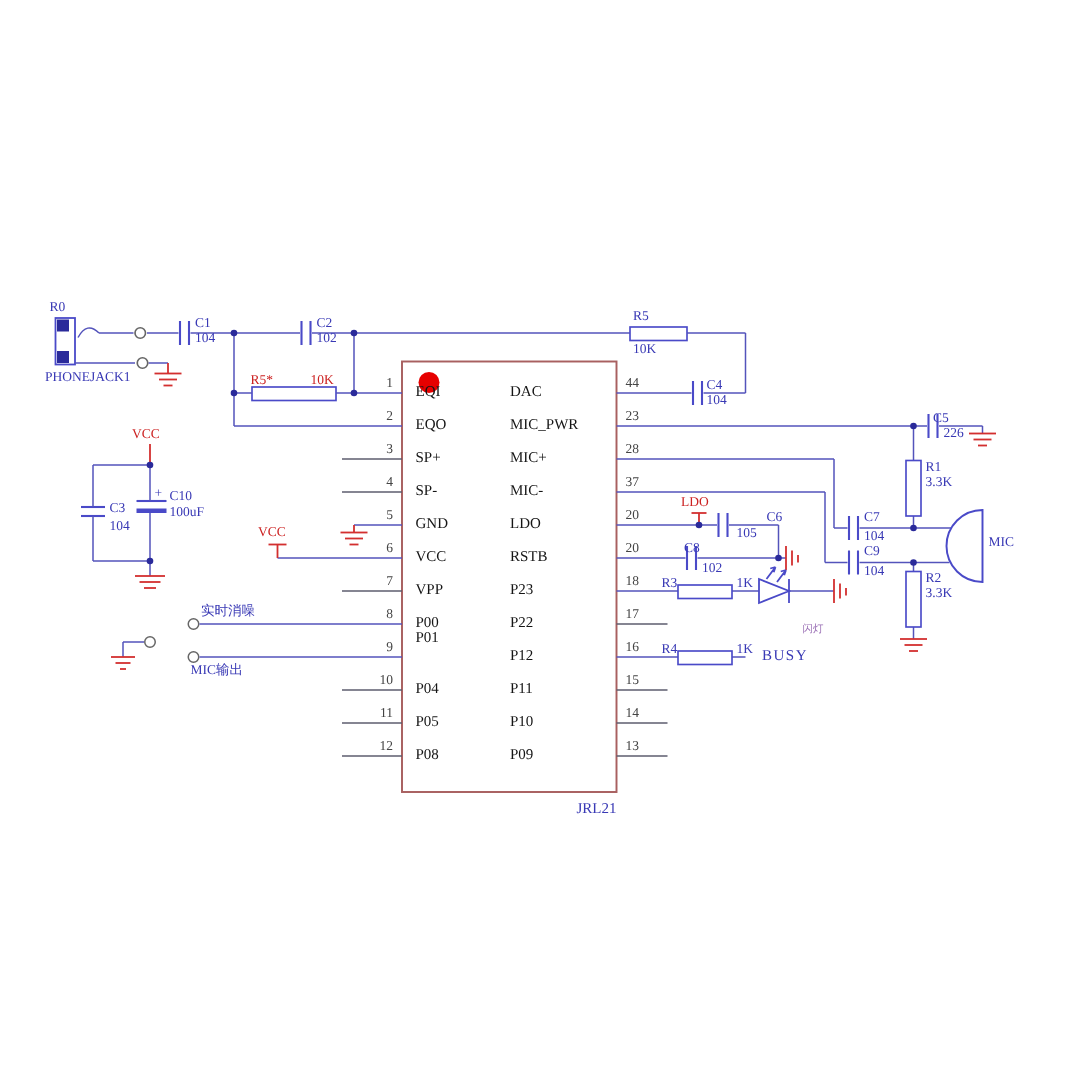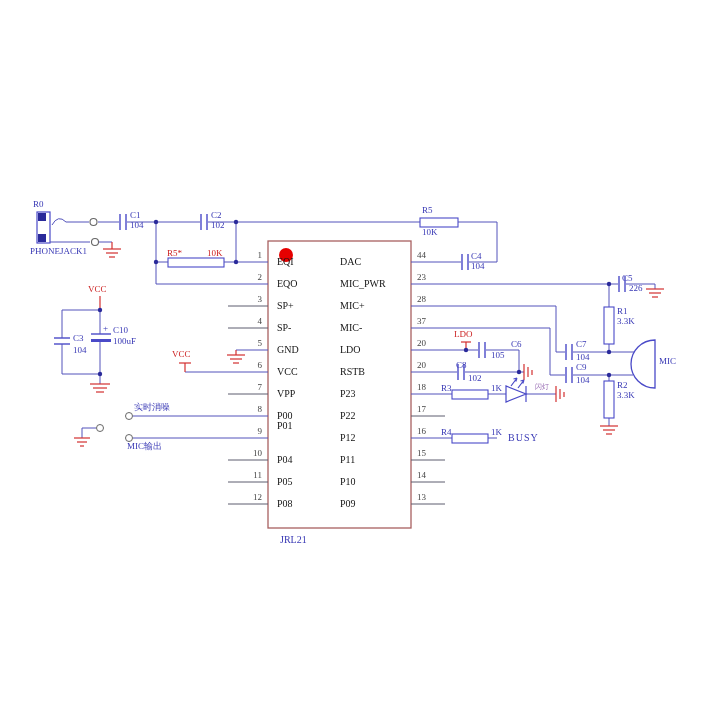--- a/index.html
+++ b/index.html
@@ -3,29 +3,29 @@
 <meta charset="utf-8">
 <style>
   html,body{margin:0;padding:0;background:#fff;}
   .canvas{position:relative;width:720px;height:720px;background:#fff;overflow:hidden;
           font-family:"Liberation Serif",serif;}
   .title{position:absolute;left:0;top:150px;width:720px;text-align:center;
          font-family:"Liberation Sans",sans-serif;font-size:18px;letter-spacing:1px;color:#4f4f4f;}
   svg{position:absolute;left:0;top:0;}
   .lbl{position:absolute;font:9px "Liberation Serif",serif;color:#3939b5;line-height:1;white-space:nowrap;}
   .lbl.red{color:#cc2222;}
-  .lbl.violet{color:#9a6fb5;font-size:7px;}
+  .lbl.violet{color:#9a6fb5;font-size:7px;margin-top:32px;}
   .lbl.big{font-size:10px;letter-spacing:1px;}
   .pname{position:absolute;font:10px "Liberation Serif",serif;color:#151515;height:12px;line-height:12px;white-space:nowrap;}
   .pname.l{left:277px;}
   .pname.r{left:340px;width:78px;}
   .pnum{position:absolute;font:9px "Liberation Serif",serif;color:#444;height:10px;line-height:10px;white-space:nowrap;}
   .pnum.l{left:236px;width:26px;text-align:right;}
   .pnum.r{left:417px;}
-  .icname{position:absolute;left:280px;top:534px;width:143px;text-align:left;
+  .icname{position:absolute;left:268px;top:534px;width:143px;text-align:right;
           font:10px "Liberation Serif",serif;color:#3939b5;}
 </style>
 </head>
 <body>
 
 <div class="canvas">
 
 
   <svg width="720" height="720" viewBox="0 0 720 720">
 

